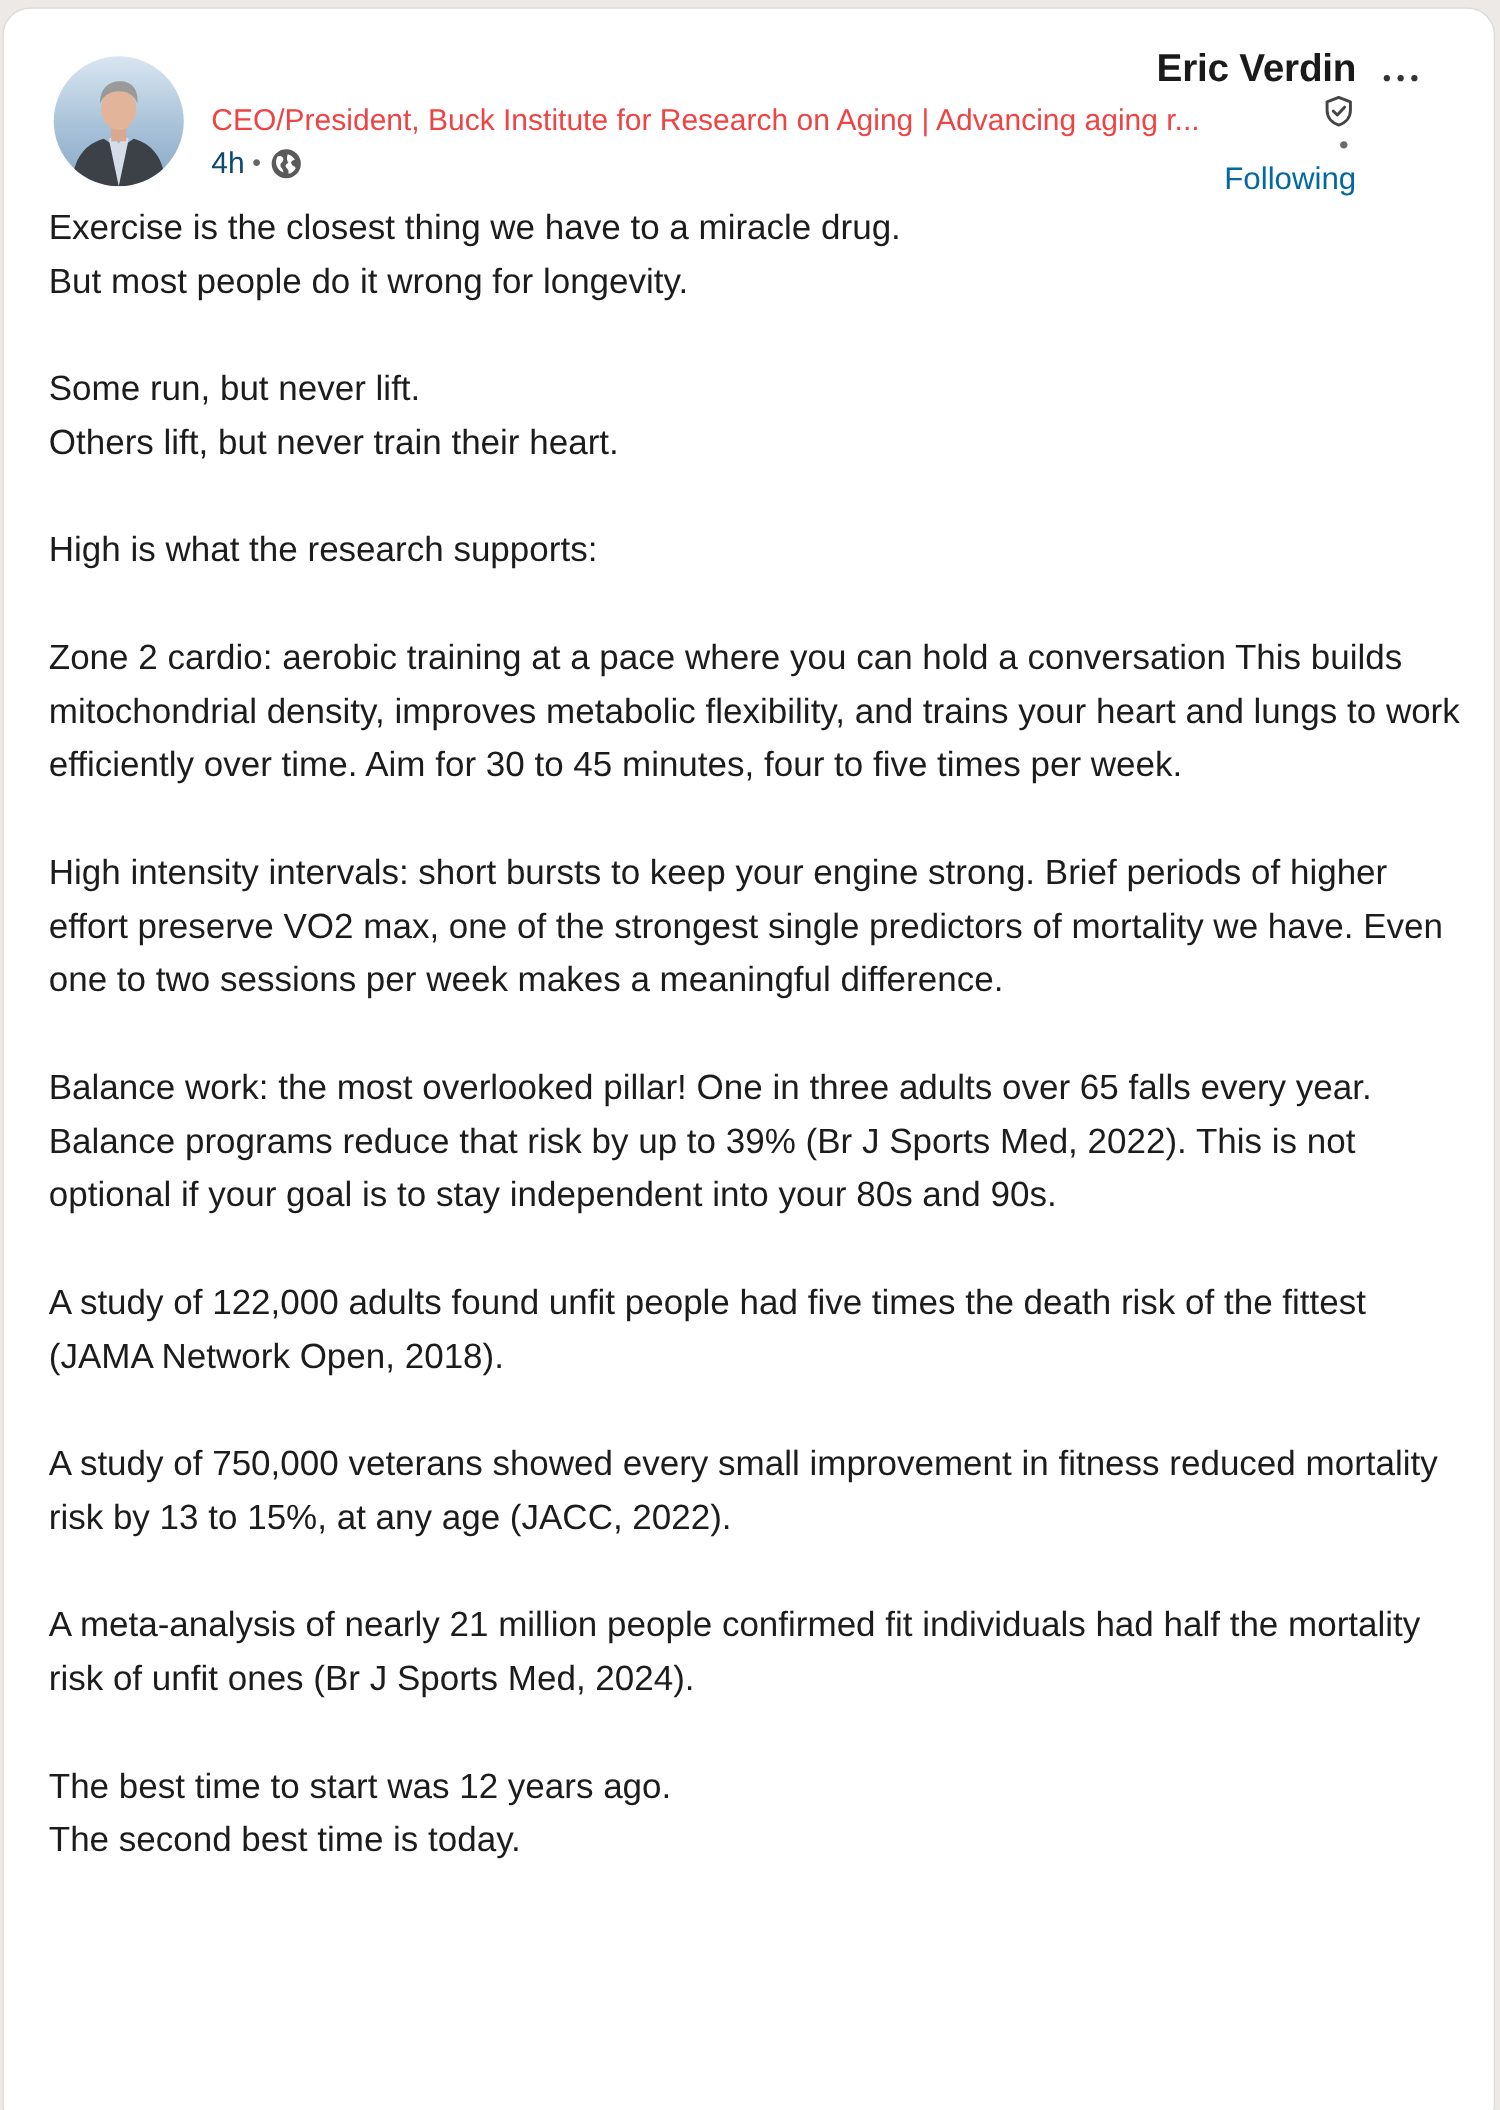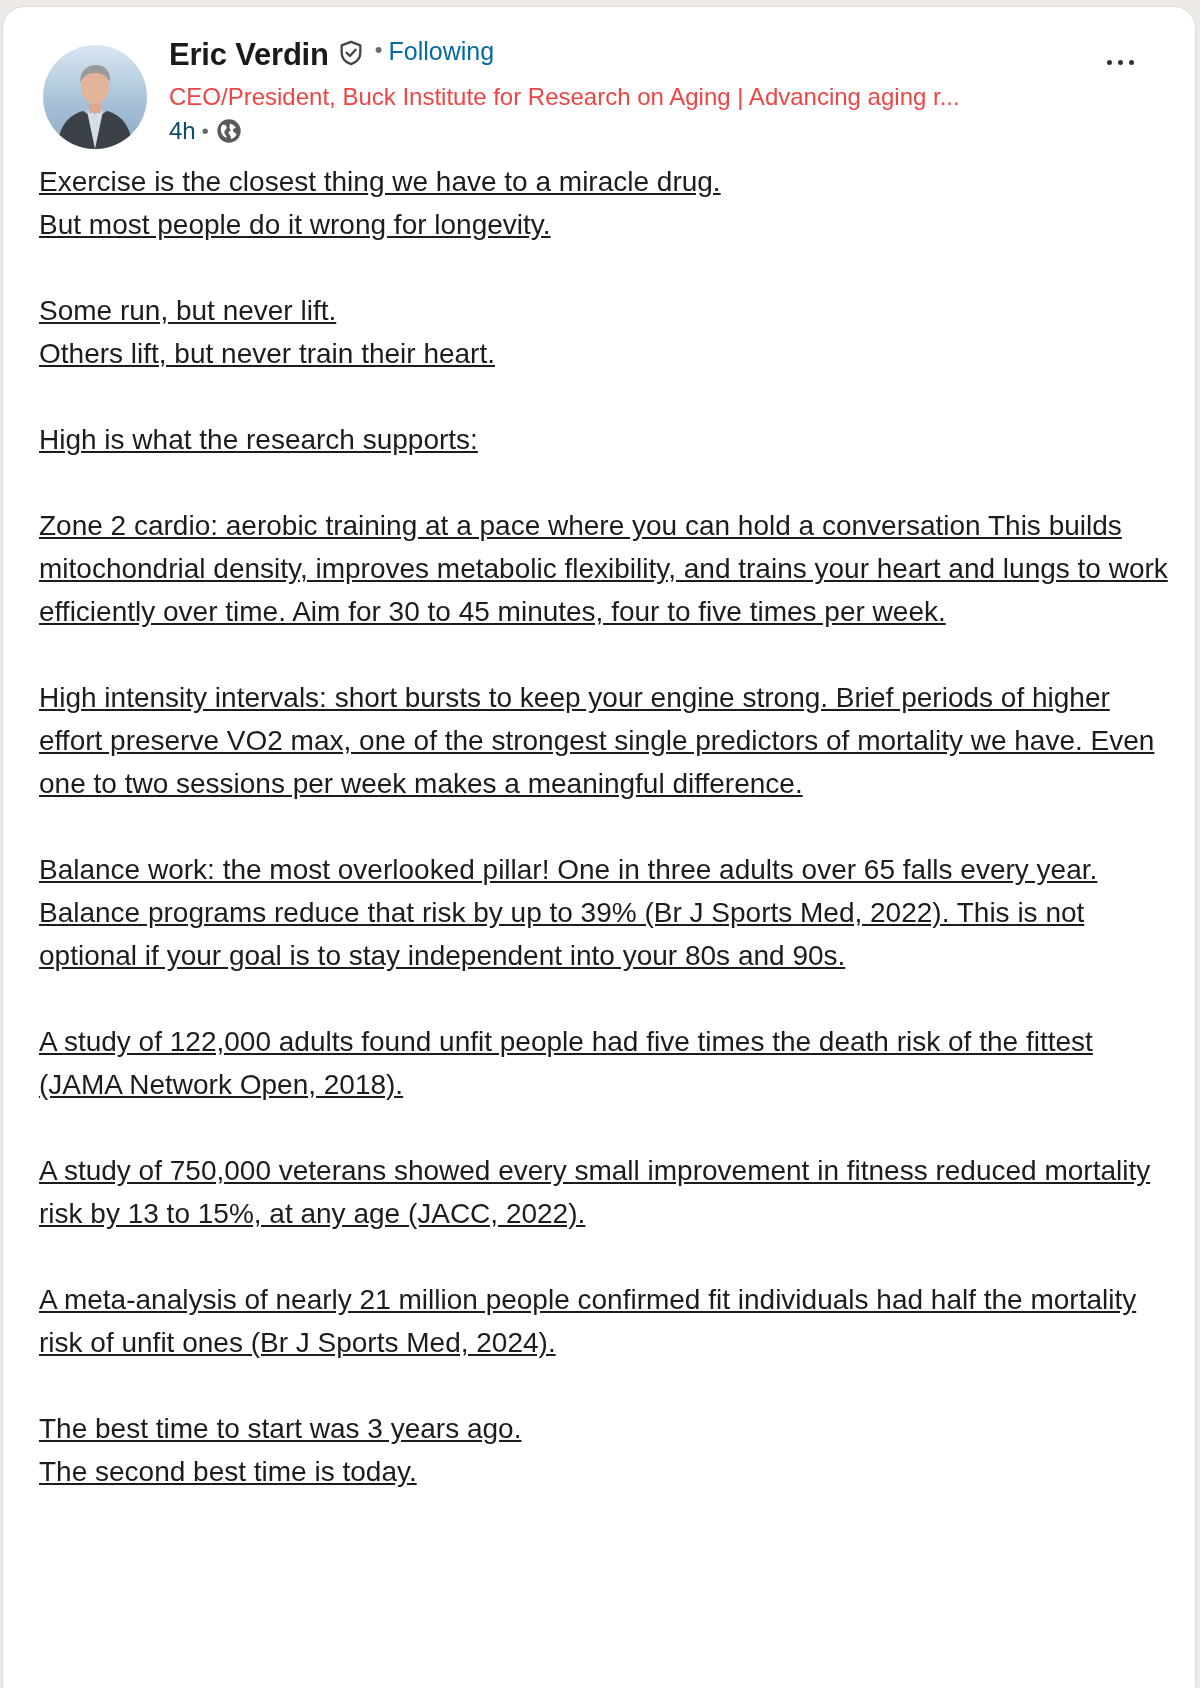--- a/index.html
+++ b/index.html
@@ -42,22 +42,23 @@
     }
     .avatar svg { width: 100%; height: 100%; display: block; }
     .author-block {
       position: absolute;
       left: 128px;
       top: 0px;
       right: 80px;
     }
     .name-row {
       display: flex;
-      align-items: flex-start;
+      align-items: flex-end;
       height: 44px;
+      flex-direction: column;
     }
     .author-name {
       font-size: 31px;
       font-weight: bold;
       color: #1a1a1a;
       letter-spacing: -0.2px;
     }
     .verified-icon {
       display: inline-block;
       width: 28px;
@@ -124,21 +125,20 @@
       position: absolute;
       left: 36px;
       top: 153px;
       width: 1140px;
     }
     .para {
       font-size: 28px;
       line-height: 43px;
       color: #1c1c1c;
       margin-bottom: 43px;
-      text-decoration: underline;
     }
     .para .line { display: block; }
   </style>
 </head>
 <body>
 
 <div class="card">
 
   <div class="header">
     <div class="avatar">
@@ -213,17 +213,17 @@
     <p class="para">
       <span class="line">A study of 122,000 adults found unfit people had five times the death risk of the fittest (JAMA Network Open, 2018).</span>
     </p>
     <p class="para">
       <span class="line">A study of 750,000 veterans showed every small improvement in fitness reduced mortality risk by 13 to 15%, at any age (JACC, 2022).</span>
     </p>
     <p class="para">
       <span class="line">A meta-analysis of nearly 21 million people confirmed fit individuals had half the mortality risk of unfit ones (Br J Sports Med, 2024).</span>
     </p>
     <p class="para">
-      <span class="line">The best time to start was 3 years ago.</span>
+      <span class="line">The best time to start was 12 years ago.</span>
       <span class="line">The second best time is today.</span>
     </p>
   </div>
 </div>
 
 </body></html>

